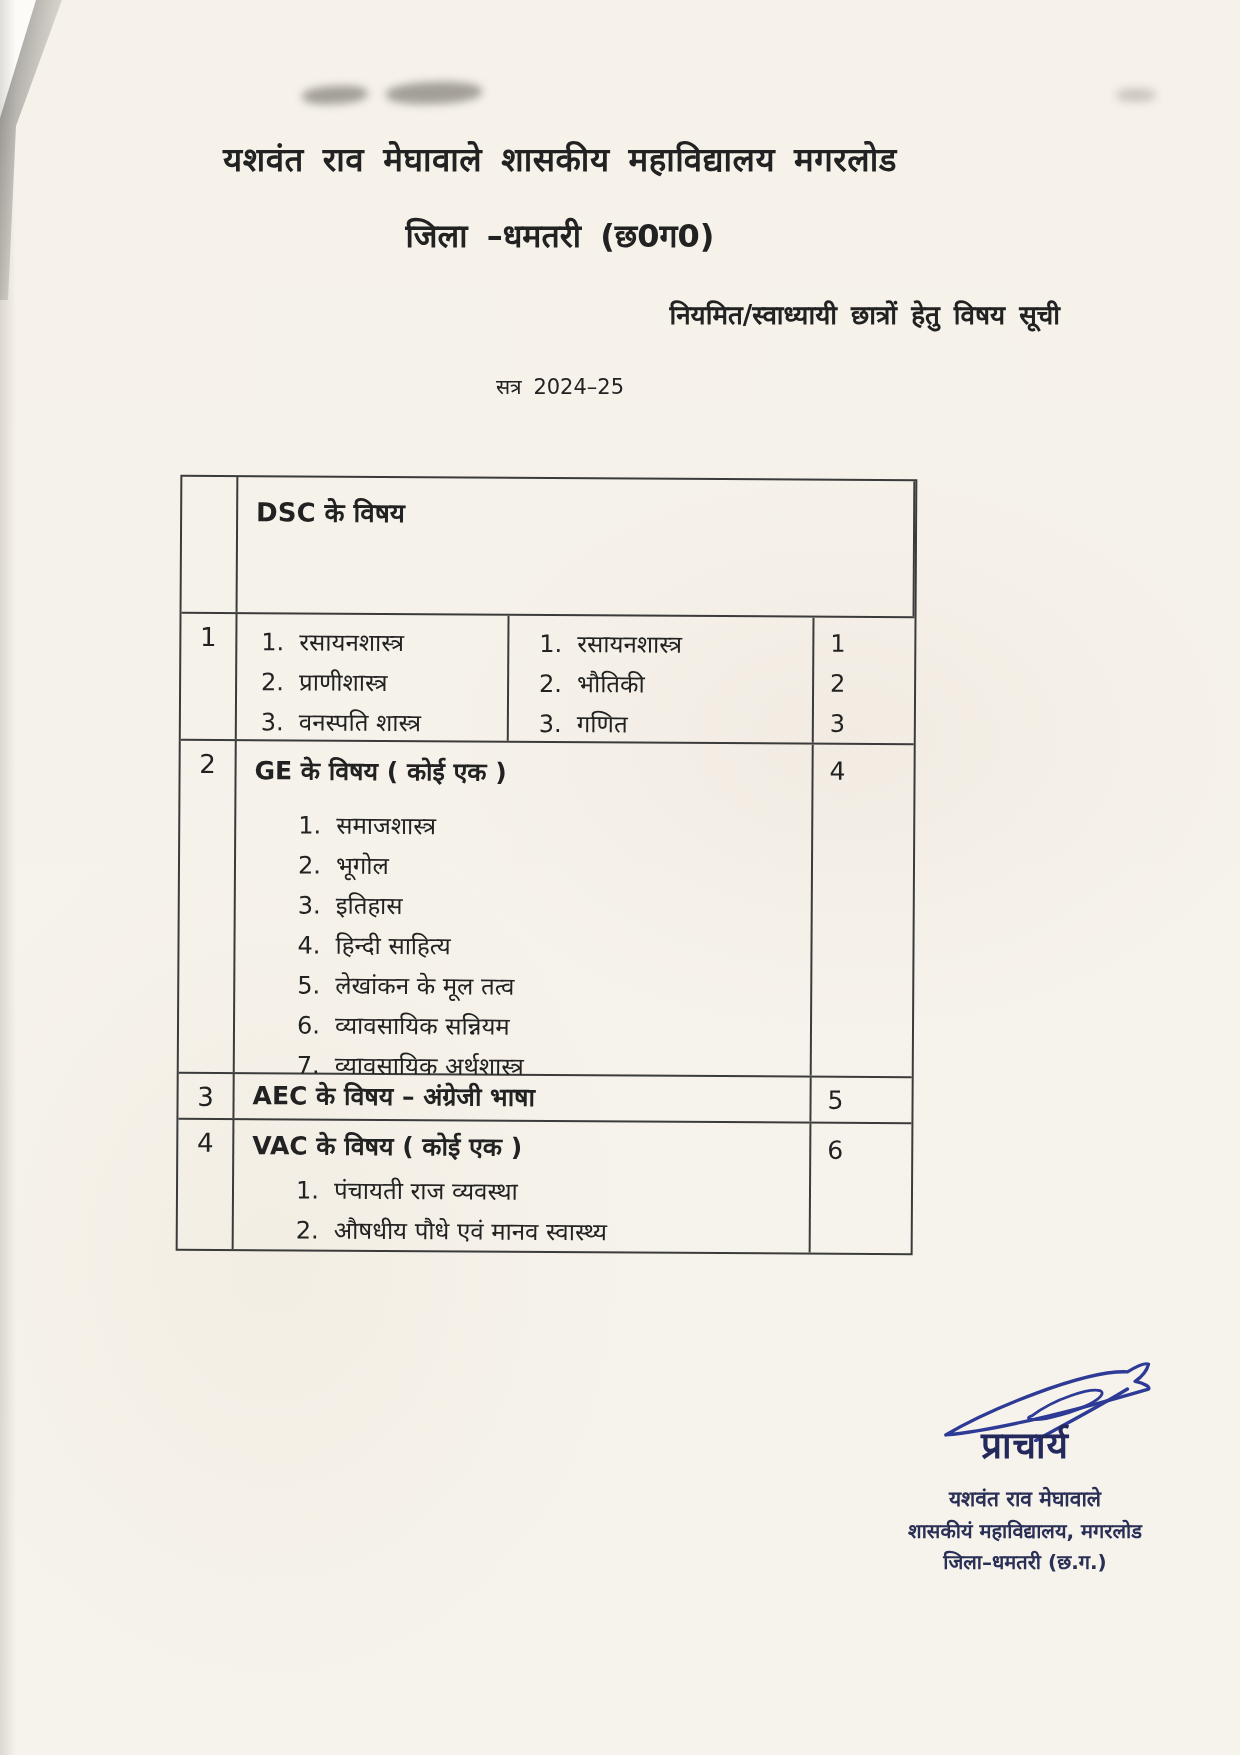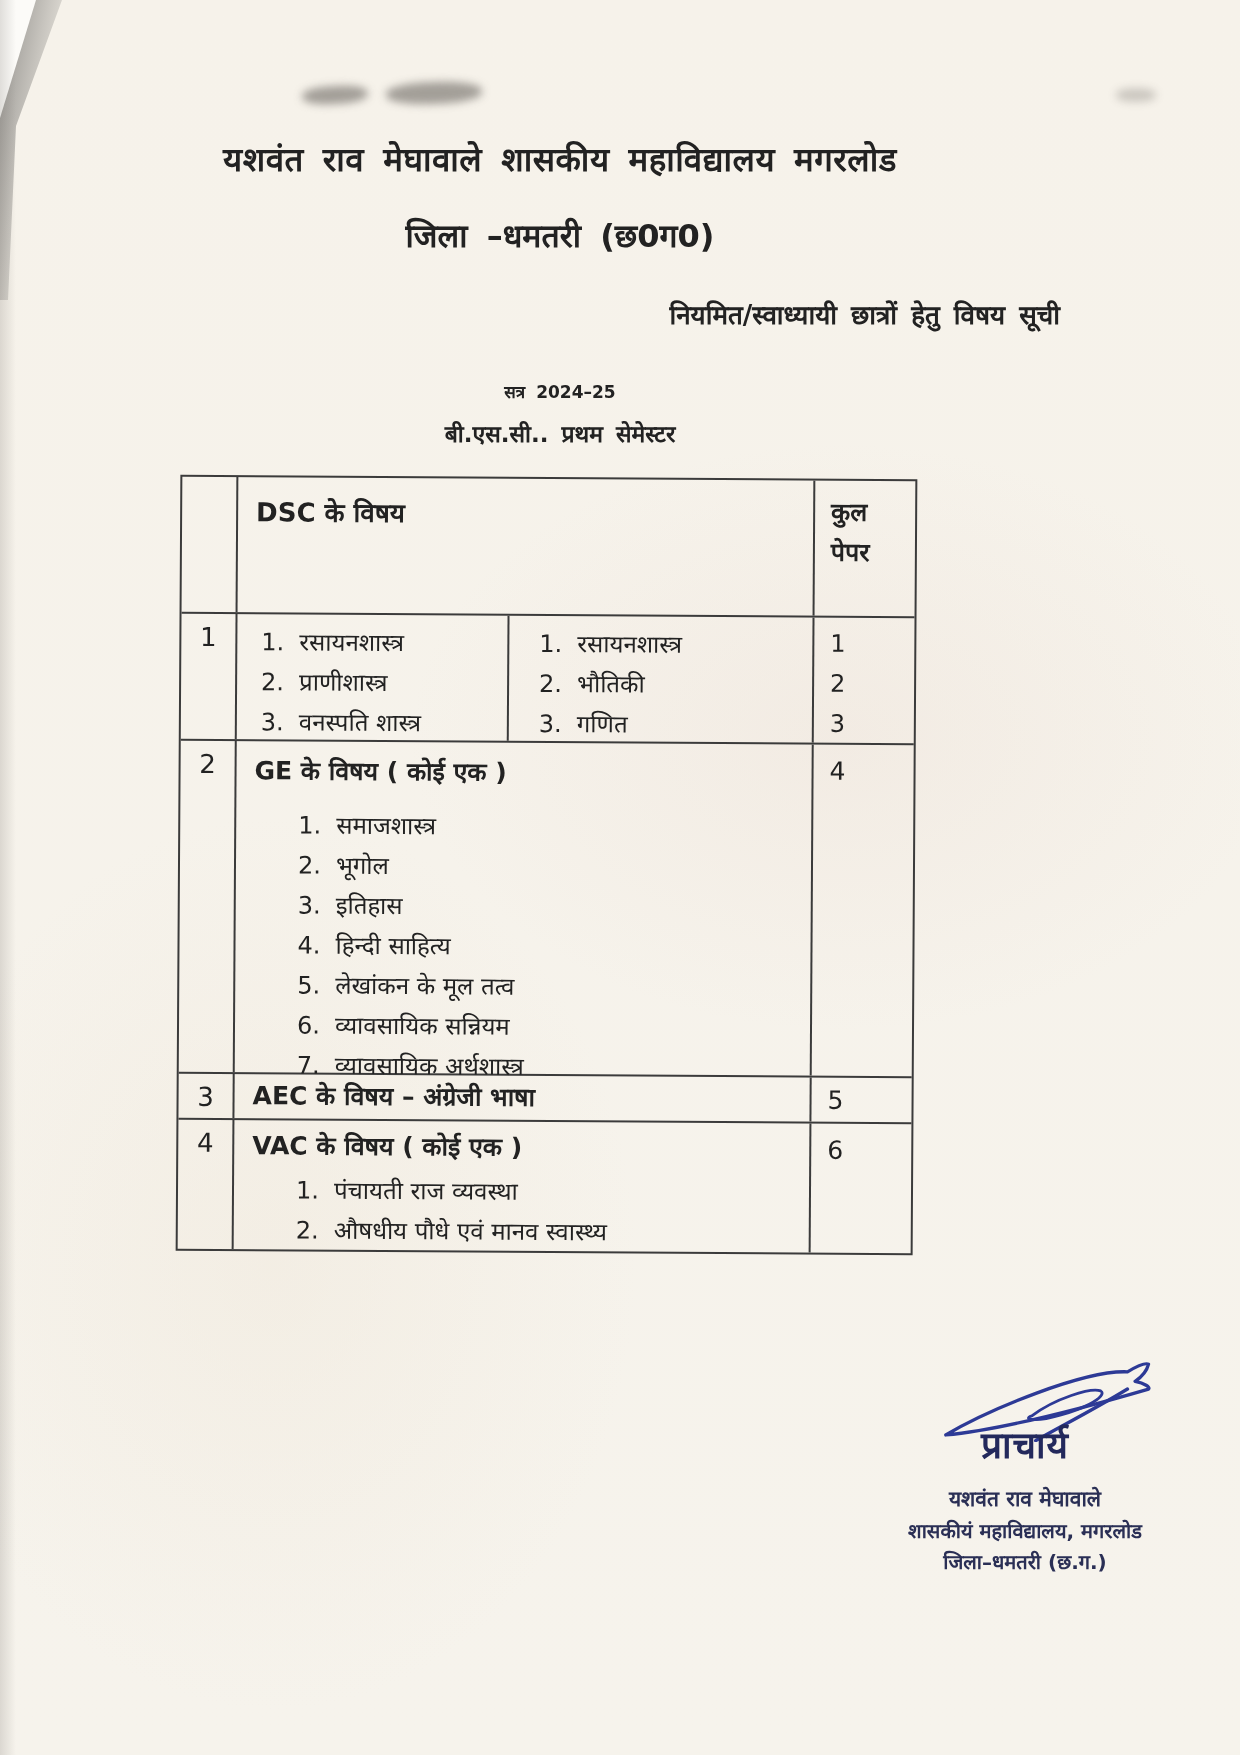--- a/index.html
+++ b/index.html
@@ -26,21 +26,21 @@
   .smudge{position:absolute;background:rgba(62,58,54,0.45);filter:blur(4px);border-radius:45%;}
   .smudge-a{left:302px;top:86px;width:66px;height:18px;transform:rotate(-3deg);}
   .smudge-b{left:386px;top:82px;width:96px;height:22px;transform:rotate(-2deg);}
   .smudge-c{left:1116px;top:88px;width:40px;height:14px;opacity:.5;}
 
   
   .center-line{position:absolute;left:60px;width:1000px;text-align:center;}
   .doc-title{top:136px;font-size:33px;font-weight:bold;word-spacing:7px;letter-spacing:.5px;}
   .doc-district{top:213px;font-size:32px;font-weight:bold;word-spacing:8px;}
   .doc-list-line{top:296px;font-size:26px;font-weight:600;word-spacing:5px;text-align:right;}
-  .doc-session{top:380px;font-size:17px;font-weight:700;word-spacing:5px;}
+  .doc-session{top:372px;font-size:21px;font-weight:400;word-spacing:5px;}
   .doc-course{top:417px;font-size:23px;font-weight:bold;word-spacing:5px;}
 
   
   .subjects-table{
     position:absolute;left:178px;top:477px;width:737px;
     border:2px solid #3b3b3b;
     transform:rotate(0.35deg);
     box-sizing:border-box;
     font-size:24px;
   }
@@ -91,31 +91,26 @@
   <div class="corner-fold"></div>
   <div class="edge-left"></div>
   <div class="smudge smudge-a"></div>
   <div class="smudge smudge-b"></div>
   <div class="smudge smudge-c"></div>
 
   <div class="center-line doc-title">यशवंत राव मेघावाले शासकीय महाविद्यालय मगरलोड</div>
   <div class="center-line doc-district">जिला –धमतरी (छ0ग0)</div>
   <div class="center-line doc-list-line">नियमित/स्वाध्यायी छात्रों हेतु विषय सूची</div>
   <div class="center-line doc-session">सत्र 2024–25</div>
-  <div class="center-line doc-course">बी.एस.सी.. प्रथम सेमेस्टर</div>
 
   <div class="subjects-table">
 
     <div class="trow row-header">
       <div class="cell sn-cell"></div>
       <div class="cell content-cell">DSC के विषय</div>
-      <div class="cell papers-cell papers-head">
-        <div>कुल</div>
-        <div>पेपर</div>
-      </div>
     </div>
 
     <div class="trow row-1">
       <div class="cell sn-cell">1</div>
       <div class="cell content-cell">
         <div class="split">
           <div class="sub-a">
             <div class="li">
                 <span class="num">1.</span>
                 <span>रसायनशास्त्र</span>

